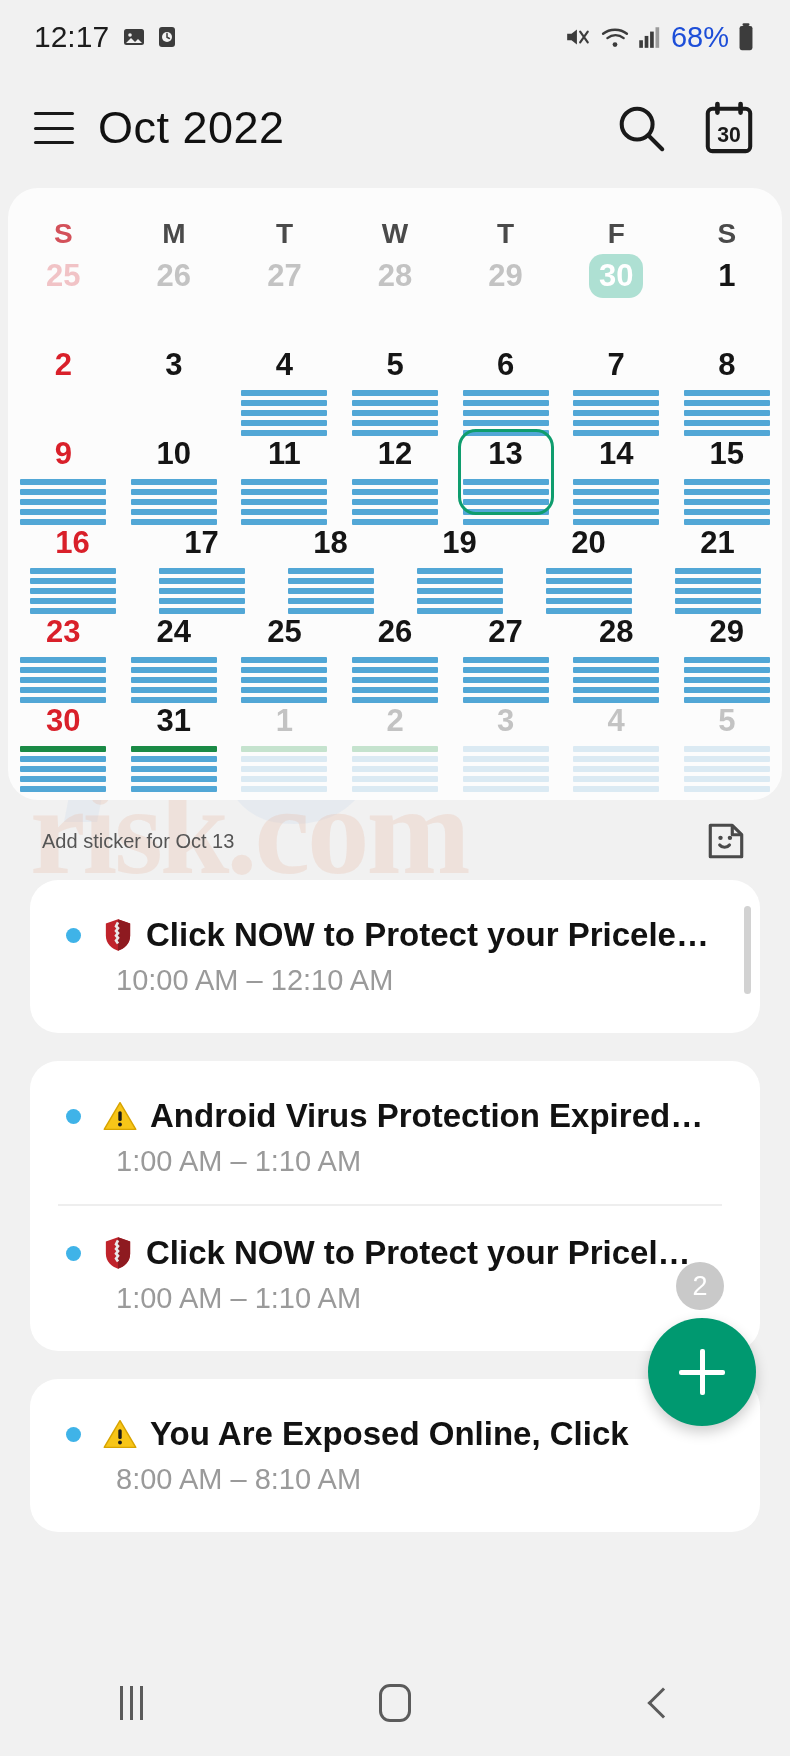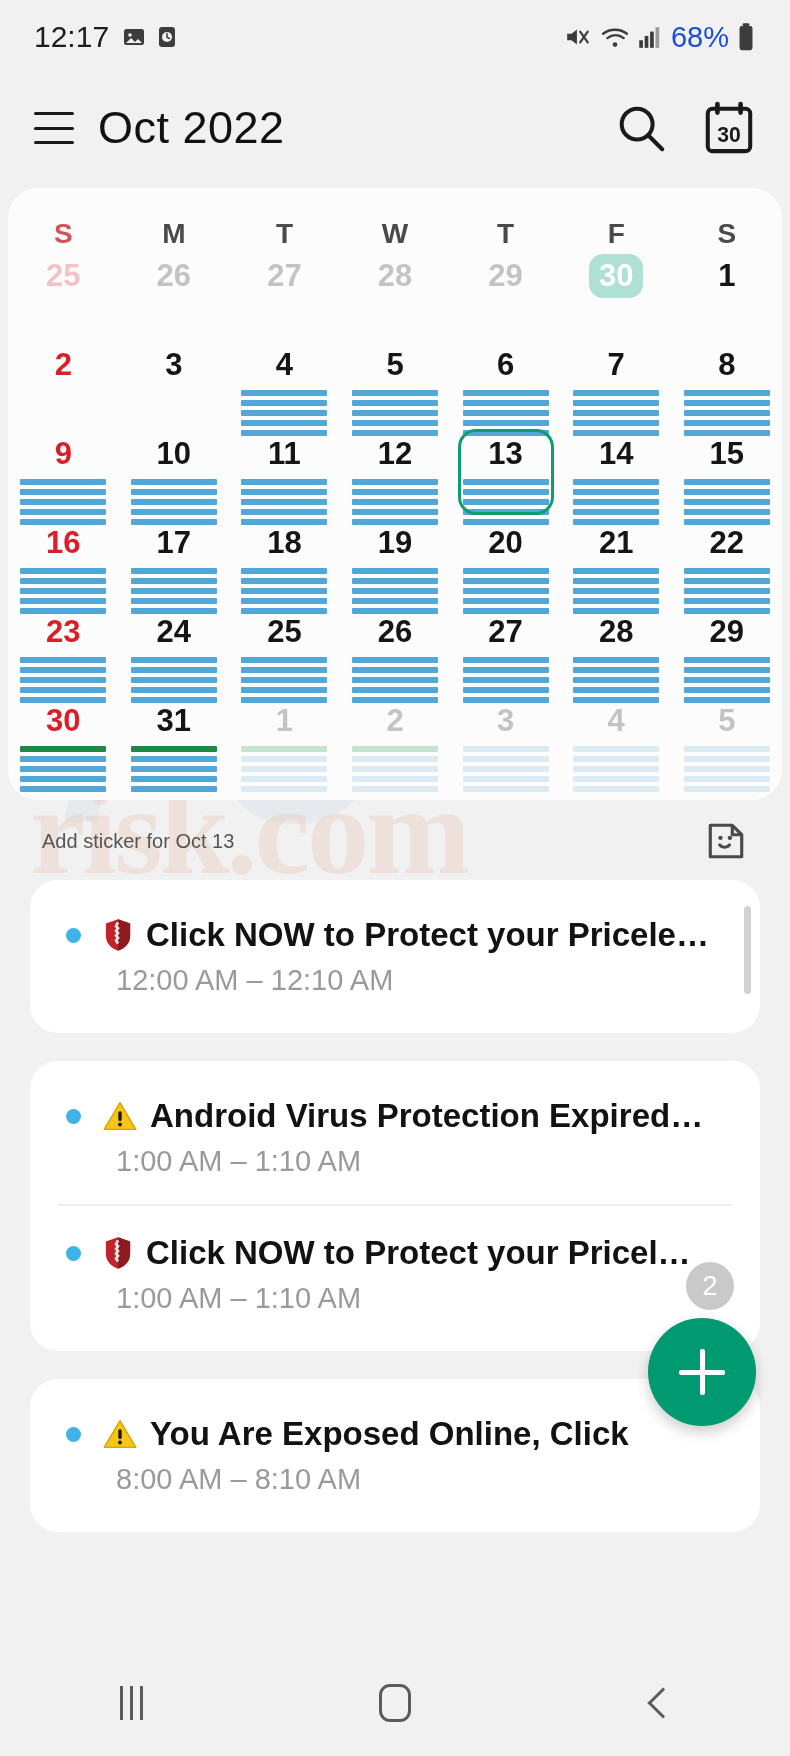--- a/index.html
+++ b/index.html
@@ -90,21 +90,21 @@
     position: absolute; top: 810px; left: 0; width: 790px; height: 62px;
     display: flex; align-items: center; padding: 0 42px; z-index: 12;
   }
   .sticker-label { font-size: 20px; color: #555; }
   .sticker-spacer { flex: 1; }
 
   
   .events { position: absolute; top: 880px; left: 30px; width: 730px; z-index: 12; }
   .ev-card {
     background: #ffffff; border-radius: 28px; margin-bottom: 28px;
-    position: relative; padding: 8px 0 10px 0;
+    position: relative; padding: 8px 10px 10px 0;
   }
   .ev-item { padding: 28px 36px 26px 36px; position: relative; display: block; }
   .ev-title-row { display: flex; align-items: center; }
   .ev-dot { width: 15px; height: 15px; border-radius: 50%; background: #3fb3e8; flex: 0 0 15px; }
   .ev-emoji { font-size: 32px; margin-left: 22px; line-height: 1; }
   .ev-title {
     font-size: 33px; font-weight: bold; color: #121212; margin-left: 13px;
     white-space: nowrap; overflow: hidden;
   }
   .ev-time { font-size: 29px; color: #9a9a9a; margin-left: 50px; margin-top: 10px; }
@@ -436,30 +436,20 @@
           <div class="day">
             <div class="daynum">21</div>
             <div class="bars">
               <div class="bar"></div>
               <div class="bar"></div>
               <div class="bar"></div>
               <div class="bar"></div>
               <div class="bar"></div>
             </div>
           </div>
-          <div class="day">
-            <div class="daynum">22</div>
-            <div class="bars">
-              <div class="bar"></div>
-              <div class="bar"></div>
-              <div class="bar"></div>
-              <div class="bar"></div>
-              <div class="bar"></div>
-            </div>
-          </div>
         </div>
         <div class="week">
           <div class="day">
             <div class="daynum sun">23</div>
             <div class="bars">
               <div class="bar"></div>
               <div class="bar"></div>
               <div class="bar"></div>
               <div class="bar"></div>
               <div class="bar"></div>
@@ -618,21 +608,21 @@
         <div class="ev-item">
           <div class="ev-title-row">
             <span class="ev-dot"></span>
             <span class="ev-emoji"><svg class="shield" viewBox="0 0 24 28">
                 <path d="M12 1l10 3.5v10c0 7-5 11-10 12.5C7 25.5 2 21.5 2 14.5v-10z" fill="#c0232b"></path>
                 <path d="M12 1l10 3.5v10c0 7-5 11-10 12.5z" fill="#8e1a20"></path>
                 <path d="M12 3.6l-1.6 3.2 1.6 1.6-1.6 2.2 1.6 1.8-1.6 2.2 1.6 1.8-1.6 2.2 1.6 2.4" stroke="#e9e9e9" stroke-width="2.2" fill="none"></path>
               </svg></span>
             <span class="ev-title">Click NOW to Protect your Pricele…</span>
           </div>
-          <div class="ev-time">12:00 AM – 12:10 AM</div>
+          <div class="ev-time">10:00 AM – 12:10 AM</div>
         </div>
         <div class="ev-scroll"></div>
       </div>
       <div class="ev-card">
         <div class="ev-item">
           <div class="ev-title-row">
             <span class="ev-dot"></span>
             <span class="ev-emoji"><svg class="warn" viewBox="0 0 28 26">
                 <path d="M14 2L27 24H1z" fill="#f7c518" stroke="#d8a400" stroke-width="1.2" stroke-linejoin="round"></path>
                 <rect x="12.6" y="9" width="2.8" height="8.2" rx="1.3" fill="#1a1a1a"></rect>

